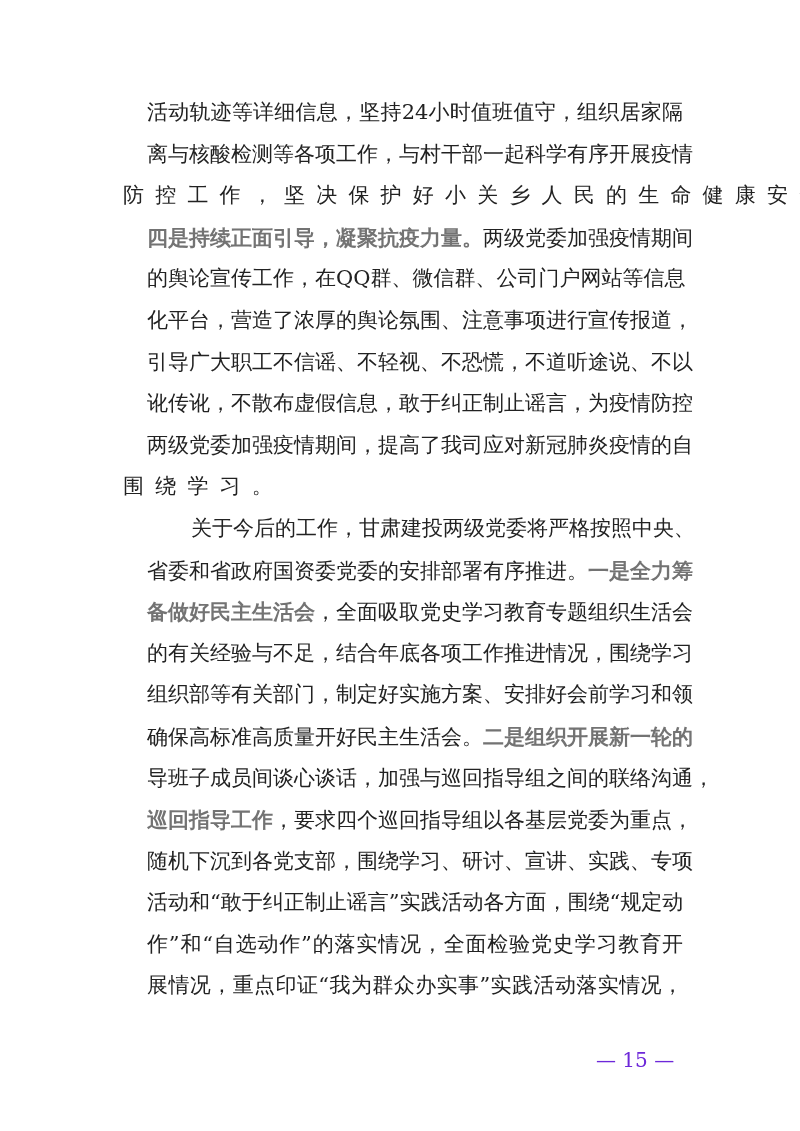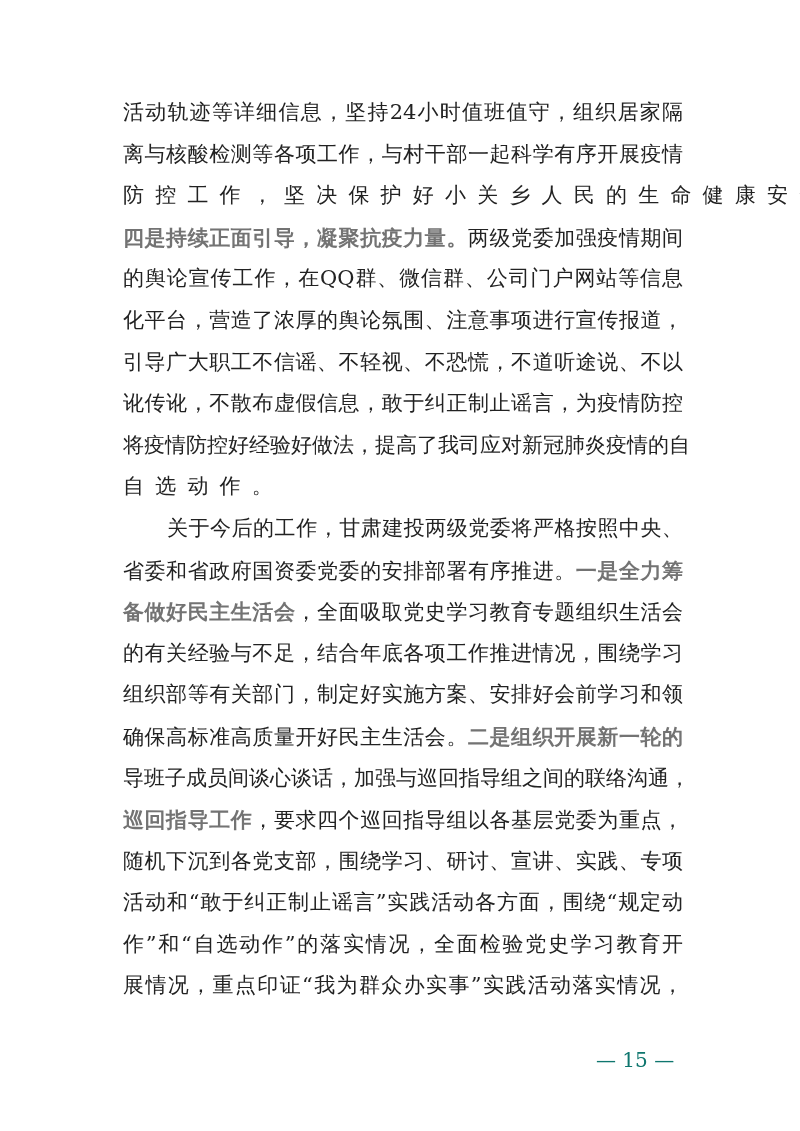--- a/index.html
+++ b/index.html
@@ -9,44 +9,44 @@
   }
   .text-block {
     position: absolute; left: 123px; top: 92px; width: 560px;
     font-family: "DejaVu Serif", "Liberation Serif", serif;
     font-size: 21px; color: #222;
   }
   .line {
     height: 41.6px; line-height: 41.6px; white-space: nowrap;
     letter-spacing: 11.2px;
   }
-  .line.justify { text-align: justify; text-align-last: justify; letter-spacing: 0; }
+  .line.justify { text-align: justify; text-align-last: justify; letter-spacing: 0; margin-left: 24px; }
   .indent { padding-left: 44px; }
   b, .bold { font-weight: bold; color: #737373; }
   .page-number {
     position: absolute; left: 596px; top: 1048px; width: 100px;
     font-family: "DejaVu Serif", "Liberation Serif", serif;
-    font-size: 20px; color: #0f766e; white-space: nowrap;
+    font-size: 20px; color: #6d28d9; white-space: nowrap;
   }
 </style>
 </head>
 <body>
 
 <div class="page">
   <div class="text-block">
     <div class="line justify"><span>活动轨迹等详细信息，坚持24小时值班值守，组织居家隔</span></div>
     <div class="line justify"><span>离与核酸检测等各项工作，与村干部一起科学有序开展疫情</span></div>
     <div class="line"><span>防控工作，坚决保护好小关乡人民的生命健康安全。</span></div>
     <div class="line justify"><b>四是持续正面引导，凝聚抗疫力量。</b><span>两级党委加强疫情期间</span></div>
     <div class="line justify"><span>的舆论宣传工作，在QQ群、微信群、公司门户网站等信息</span></div>
     <div class="line justify"><span>化平台，营造了浓厚的舆论氛围、注意事项进行宣传报道，</span></div>
     <div class="line justify"><span>引导广大职工不信谣、不轻视、不恐慌，不道听途说、不以</span></div>
     <div class="line justify"><span>讹传讹，不散布虚假信息，敢于纠正制止谣言，为疫情防控</span></div>
-    <div class="line justify"><span>将疫情防控好经验好做法，提高了我司应对新冠肺炎疫情的自</span></div>
-    <div class="line"><span>自选动作。</span></div>
+    <div class="line justify"><span>两级党委加强疫情期间，提高了我司应对新冠肺炎疫情的自</span></div>
+    <div class="line"><span>围绕学习。</span></div>
     <div class="line justify indent"><span>关于今后的工作，甘肃建投两级党委将严格按照中央、</span></div>
     <div class="line justify"><span>省委和省政府国资委党委的安排部署有序推进。</span><b>一是全力筹</b></div>
     <div class="line justify"><b>备做好民主生活会</b><span>，全面吸取党史学习教育专题组织生活会</span></div>
     <div class="line justify"><span>的有关经验与不足，结合年底各项工作推进情况，围绕学习</span></div>
     <div class="line justify"><span>组织部等有关部门，制定好实施方案、安排好会前学习和领</span></div>
     <div class="line justify"><span>确保高标准高质量开好民主生活会。</span><b>二是组织开展新一轮的</b></div>
     <div class="line justify"><span>导班子成员间谈心谈话，加强与巡回指导组之间的联络沟通，</span></div>
     <div class="line justify"><b>巡回指导工作</b><span>，要求四个巡回指导组以各基层党委为重点，</span></div>
     <div class="line justify"><span>随机下沉到各党支部，围绕学习、研讨、宣讲、实践、专项</span></div>
     <div class="line justify"><span>活动和“敢于纠正制止谣言”实践活动各方面，围绕“规定动</span></div>

